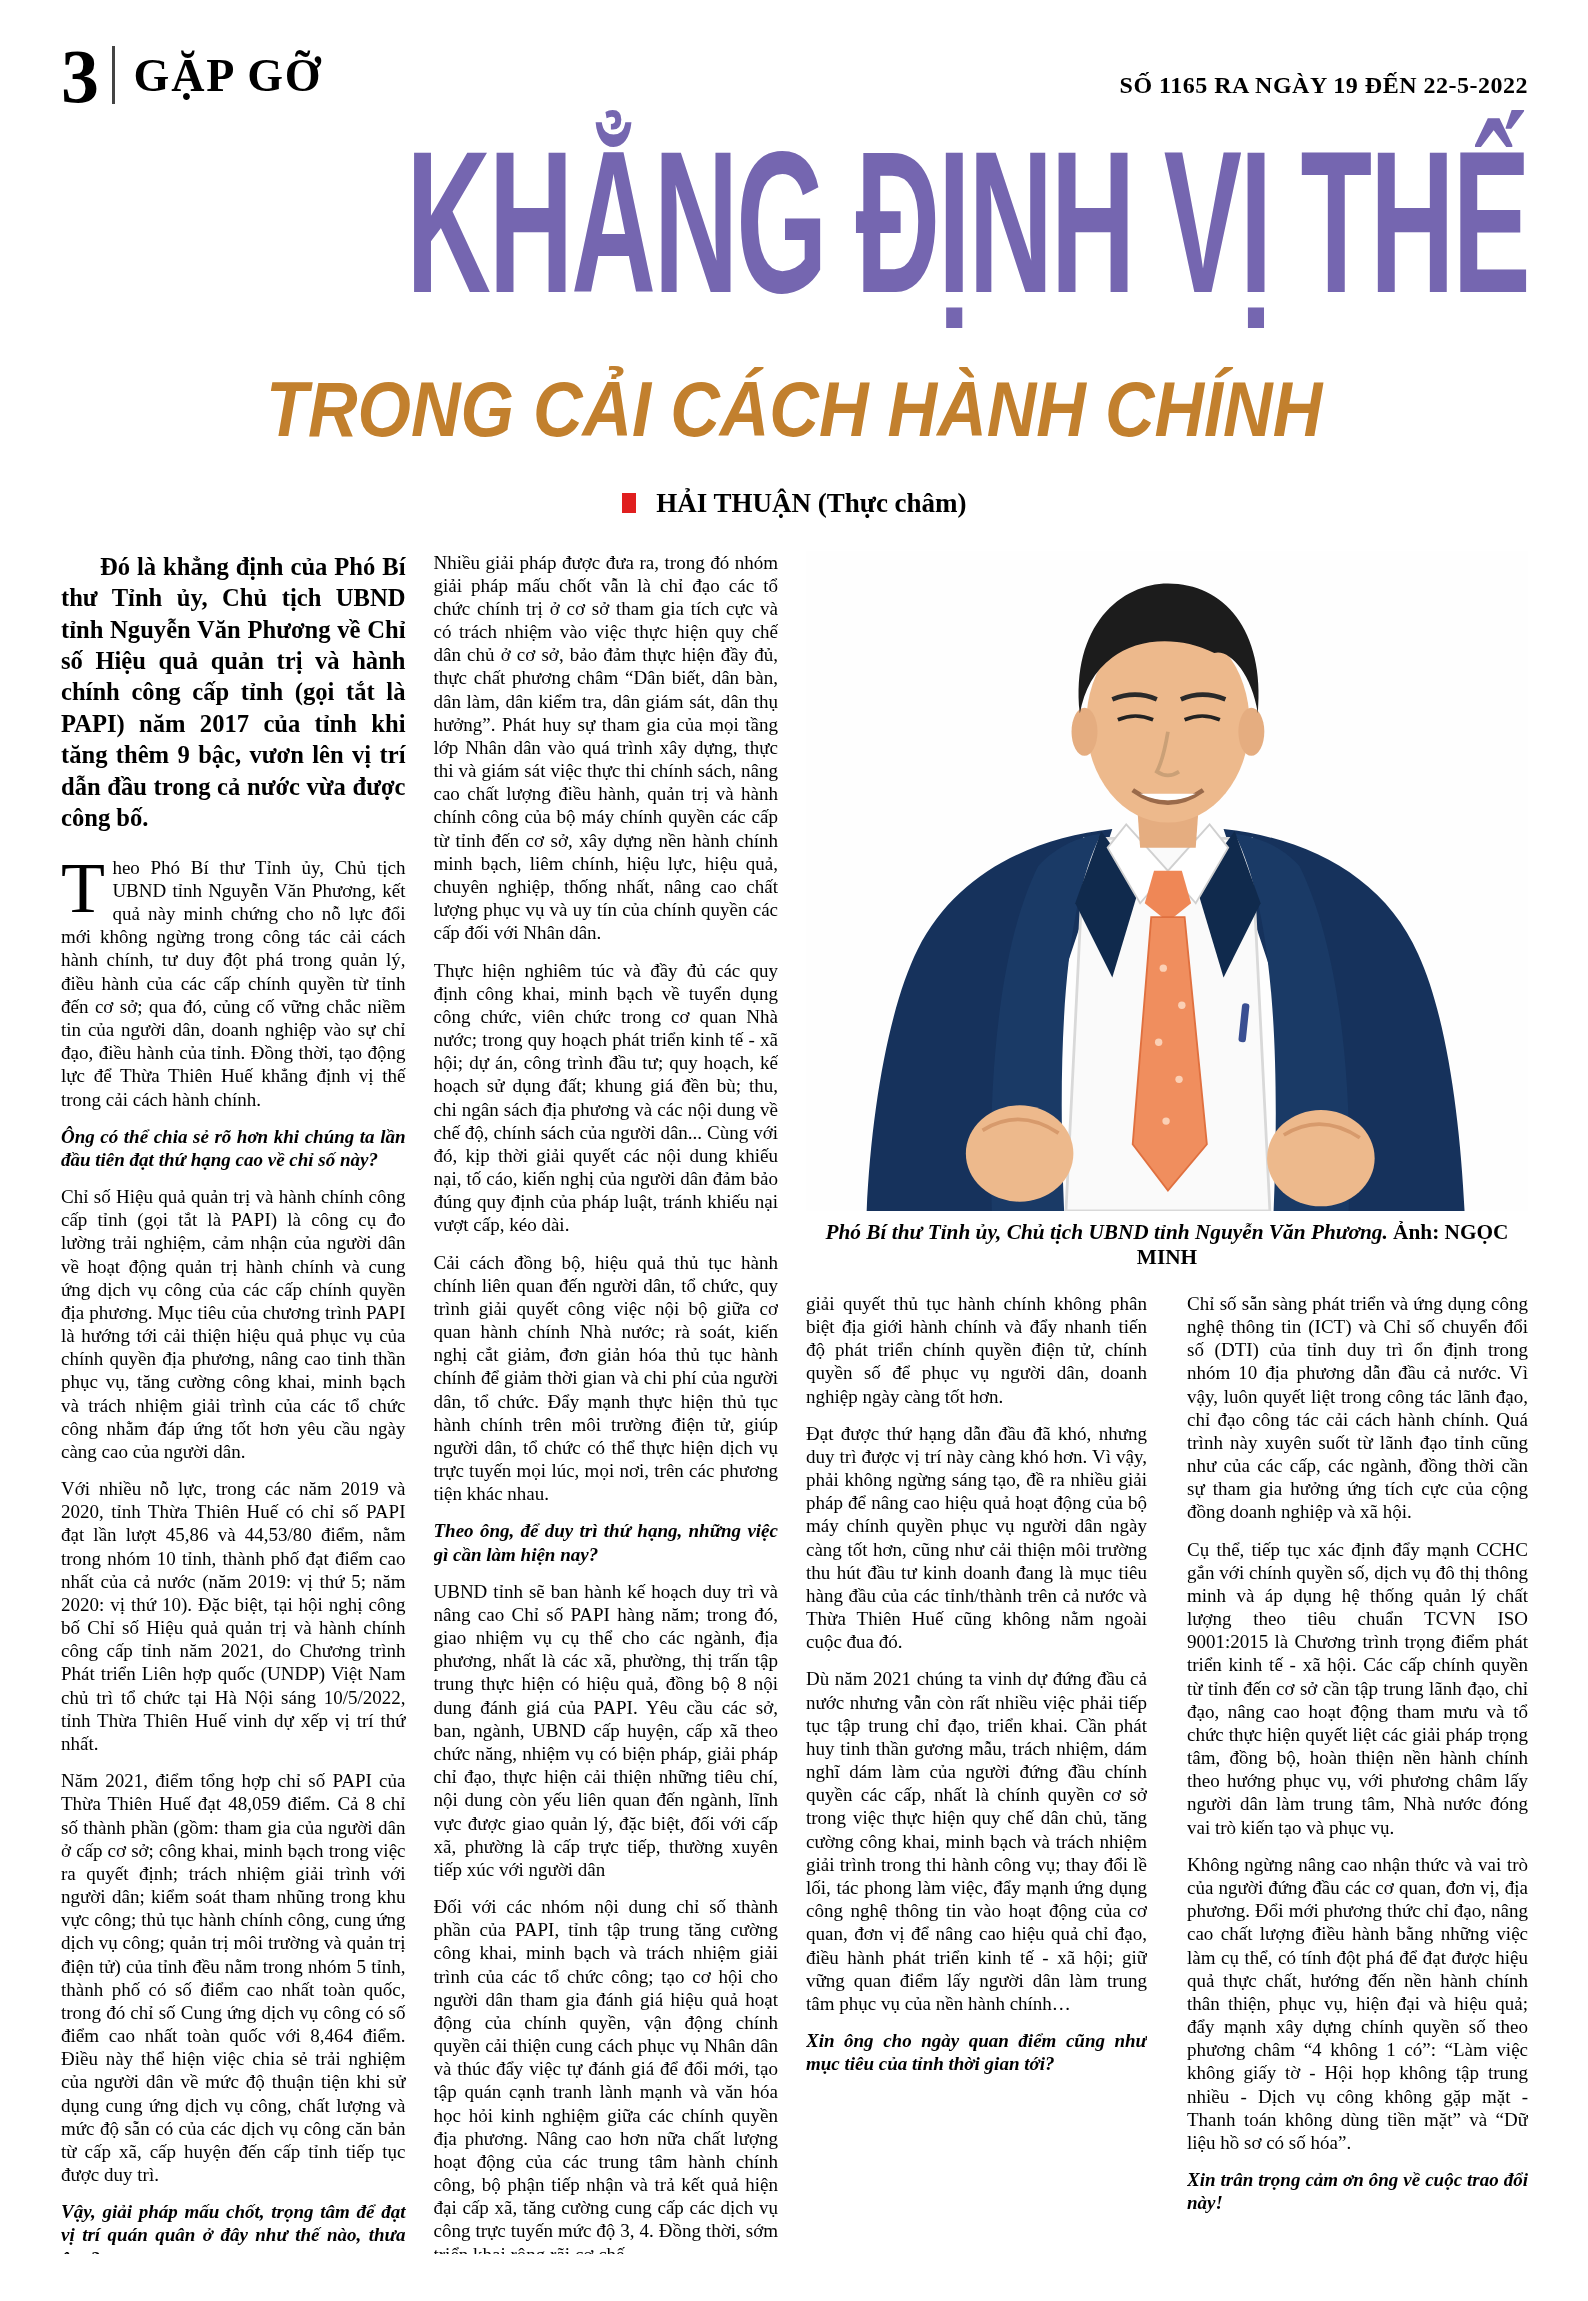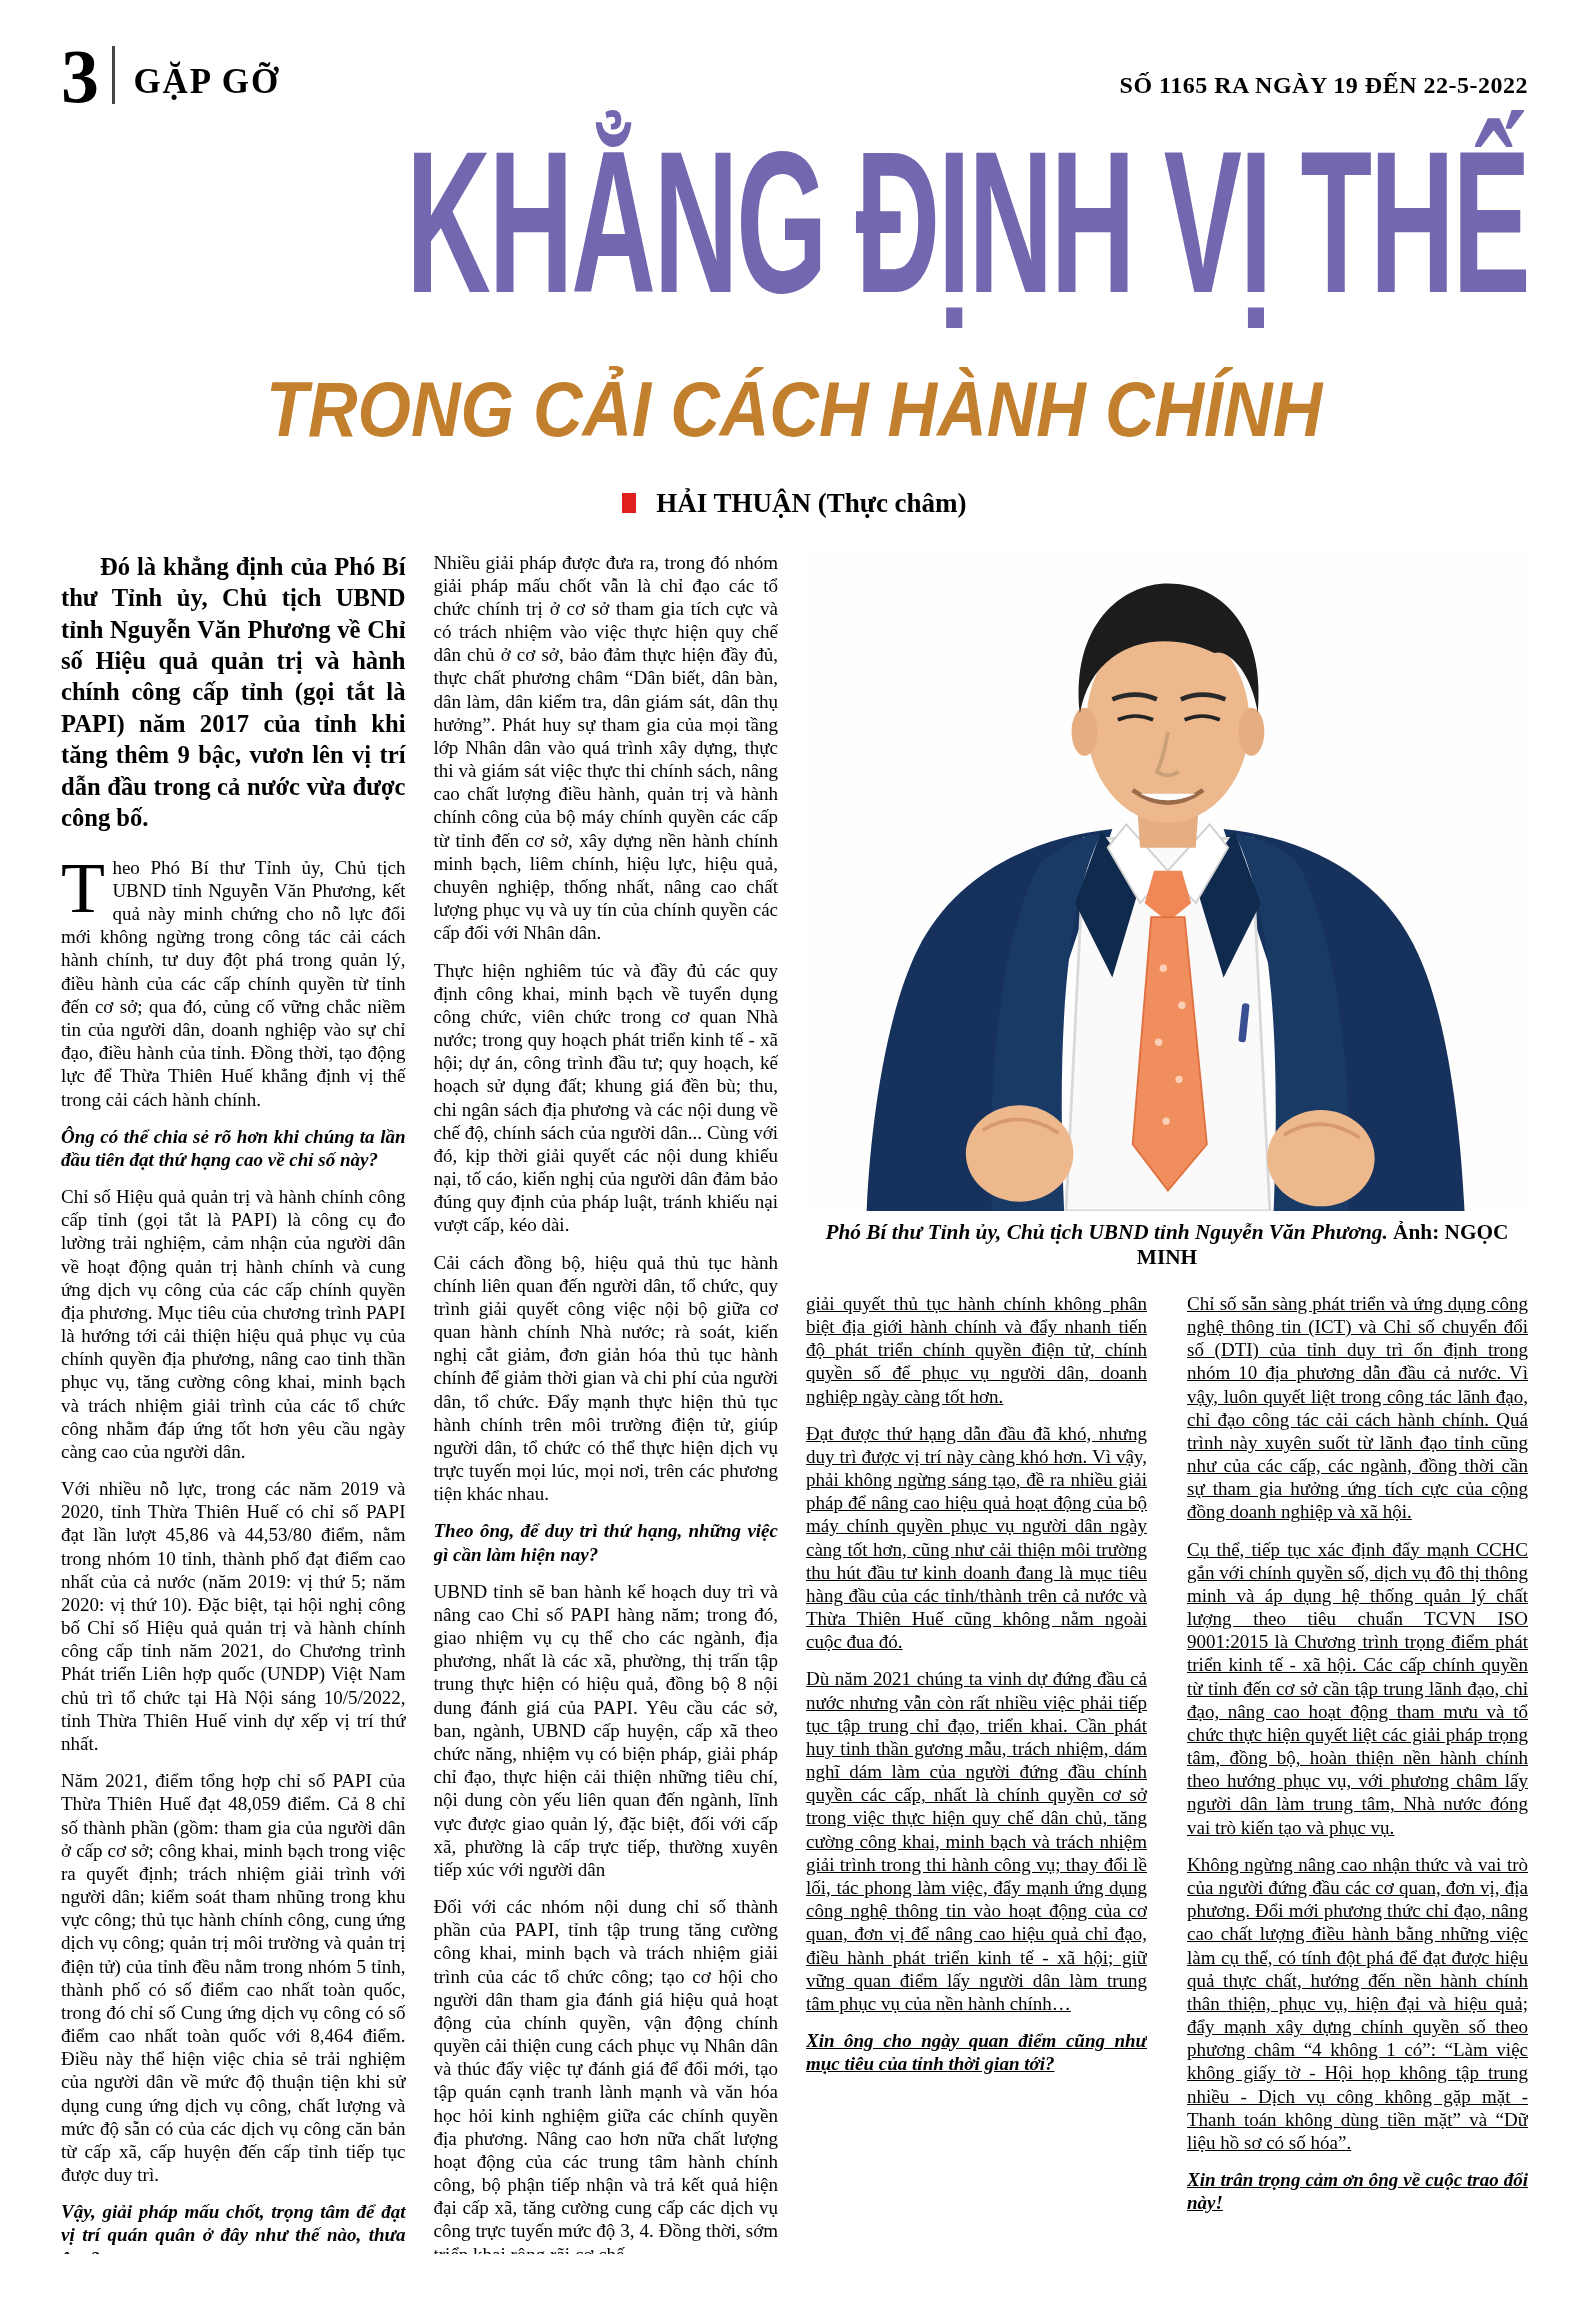--- a/index.html
+++ b/index.html
@@ -5,21 +5,21 @@
   html,body { margin:0; padding:0; background:#888; }
   .page {
     position:relative; width:1589px; height:2301px; margin:0 auto;
     background:#ffffff; overflow:hidden; color:#000;
     font-family:"Liberation Serif", serif;
   }
   
   .header { display:flex; align-items:flex-end; padding:46px 61px 0 61px; }
   .page-number { font-size:76px; font-weight:bold; line-height:0.78; letter-spacing:-1.9px; }
   .header-divider { width:2.8px; height:58px; background:#444; margin:0 18.6px 1.9px 15px; }
-  .section-name { font-size:35px; font-weight:bold; letter-spacing:1.9px; padding-bottom:3.7px; }
+  .section-name { font-size:46px; font-weight:bold; letter-spacing:1.9px; padding-bottom:3.7px; }
   .issue-info { margin-left:auto; font-size:24px; font-weight:bold; letter-spacing:0.5px; padding-bottom:7.4px; }
   
   .title-wrap { text-align:center; margin-top:13px; height:250px;text-decoration:underline; }
   .title-main {
     display:inline-block; white-space:nowrap;
     font-family:"Liberation Sans", sans-serif; font-weight:bold;
     font-size:202px; line-height:1.02; letter-spacing:-3.7px;
     transform:scaleX(0.58); transform-origin:center top;
   }
   .subtitle-wrap { text-align:center; height:102px; }
@@ -37,21 +37,21 @@
   .col p { margin:0 0 14px 0; }
   p.lead { font-size:24.6px; line-height:1.28; font-weight:bold; text-indent:39px; margin-bottom:22px; }
   p.q { font-weight:bold; font-style:italic; }
   .dropcap { float:left; font-size:72px; line-height:0.8; padding:4.6px 7.4px 0 0; }
   
   .right-half { width:722px; }
   .photo-box { width:722px; height:660px; position:relative; }
   .photo-box svg { display:block; }
   .photo-caption { text-align:center; font-size:21.3px; font-style:italic; font-weight:bold; margin:9.3px 0 22px 0; }
   .photo-caption .credit { font-style:normal; }
-  .two-cols { display:flex; gap:40px;text-decoration:underline; }
+  .two-cols { display:flex; gap:40px; }
   .two-cols .col { height:955px; }
 </style>
 </head>
 <body>
 
 <div class="page">
 
   <div class="header">
     <div class="page-number">3</div>
     <div class="header-divider"></div>

